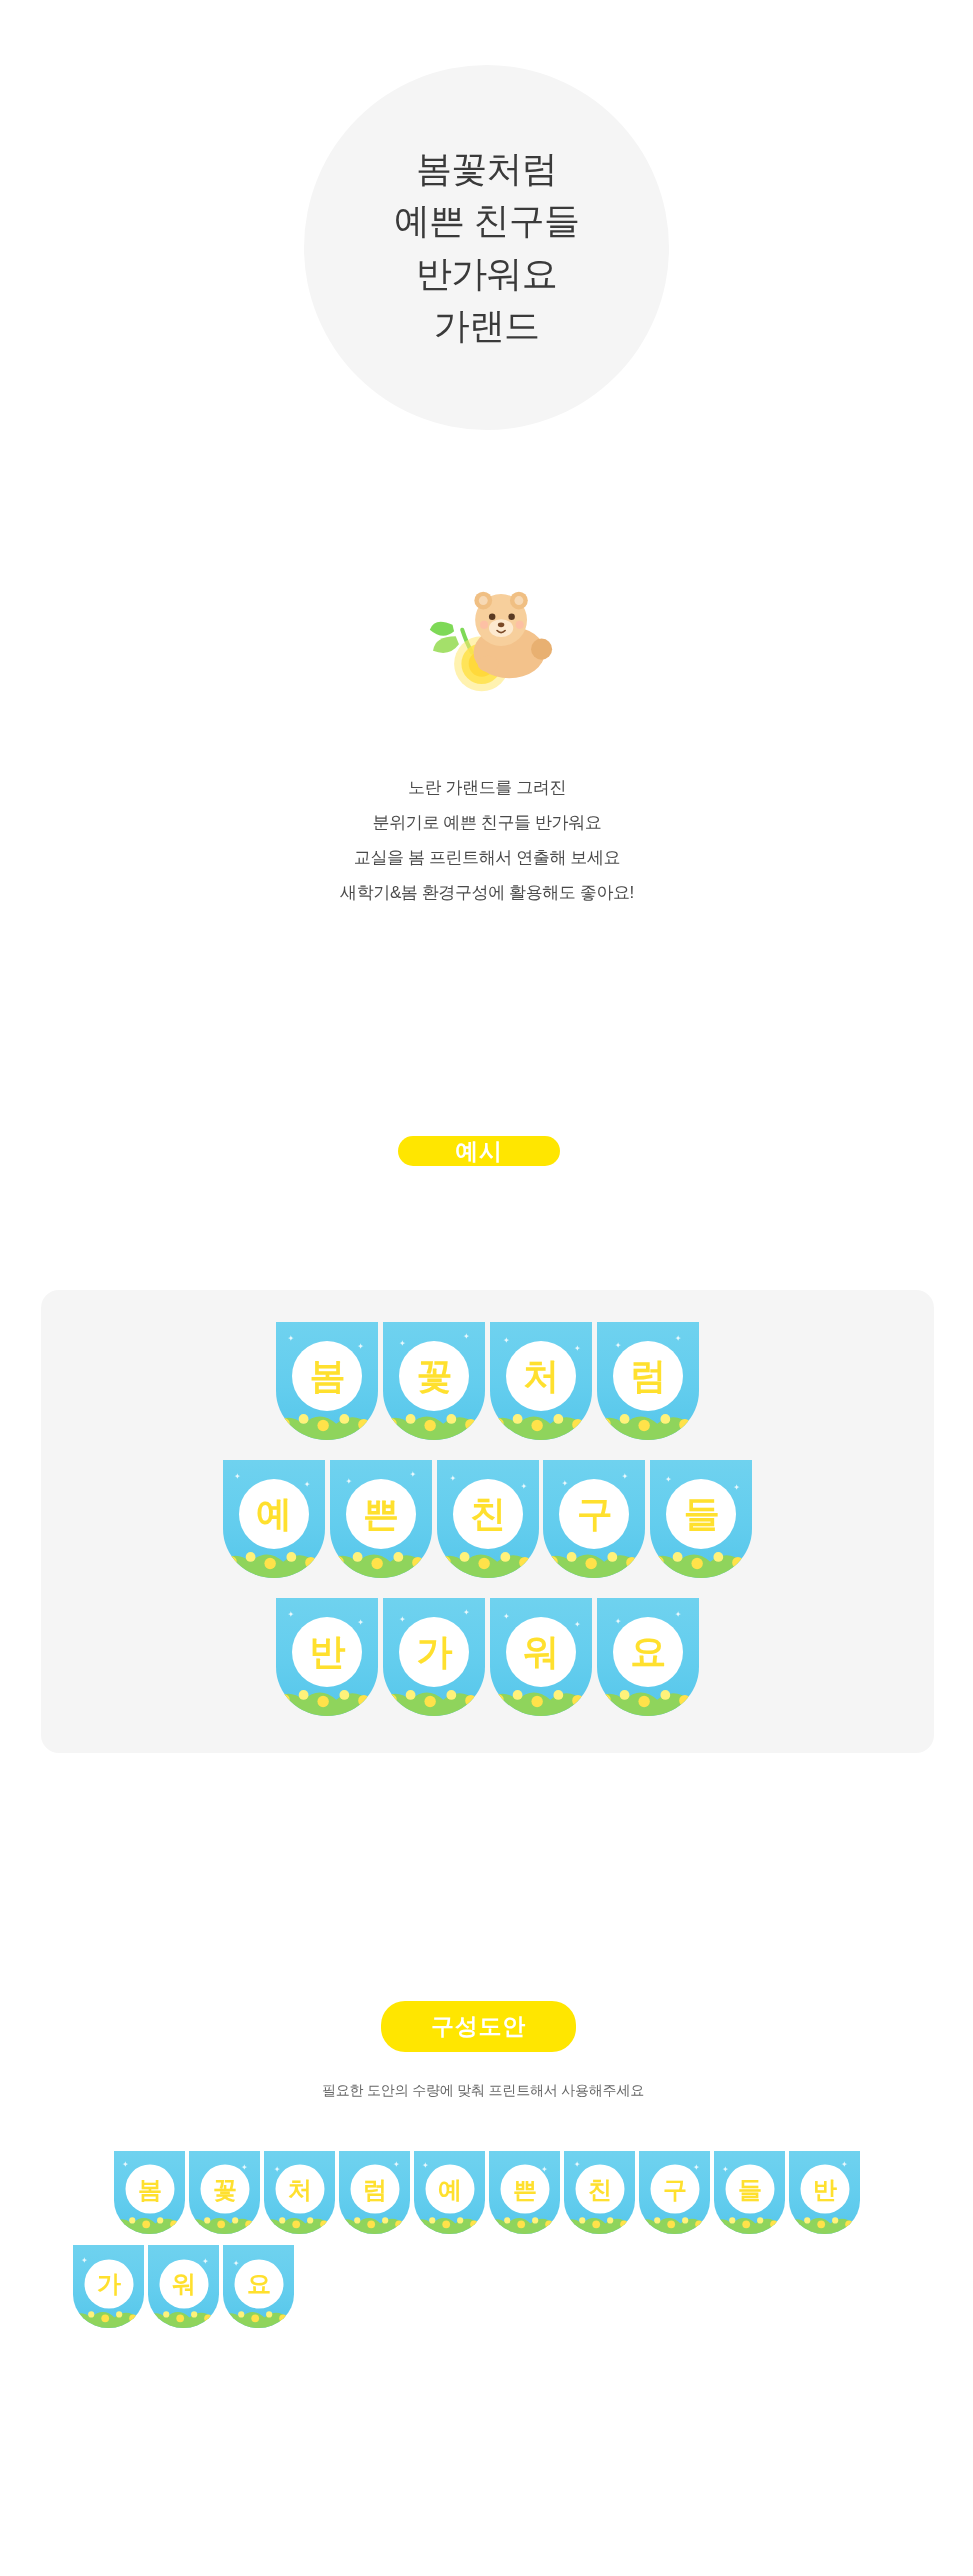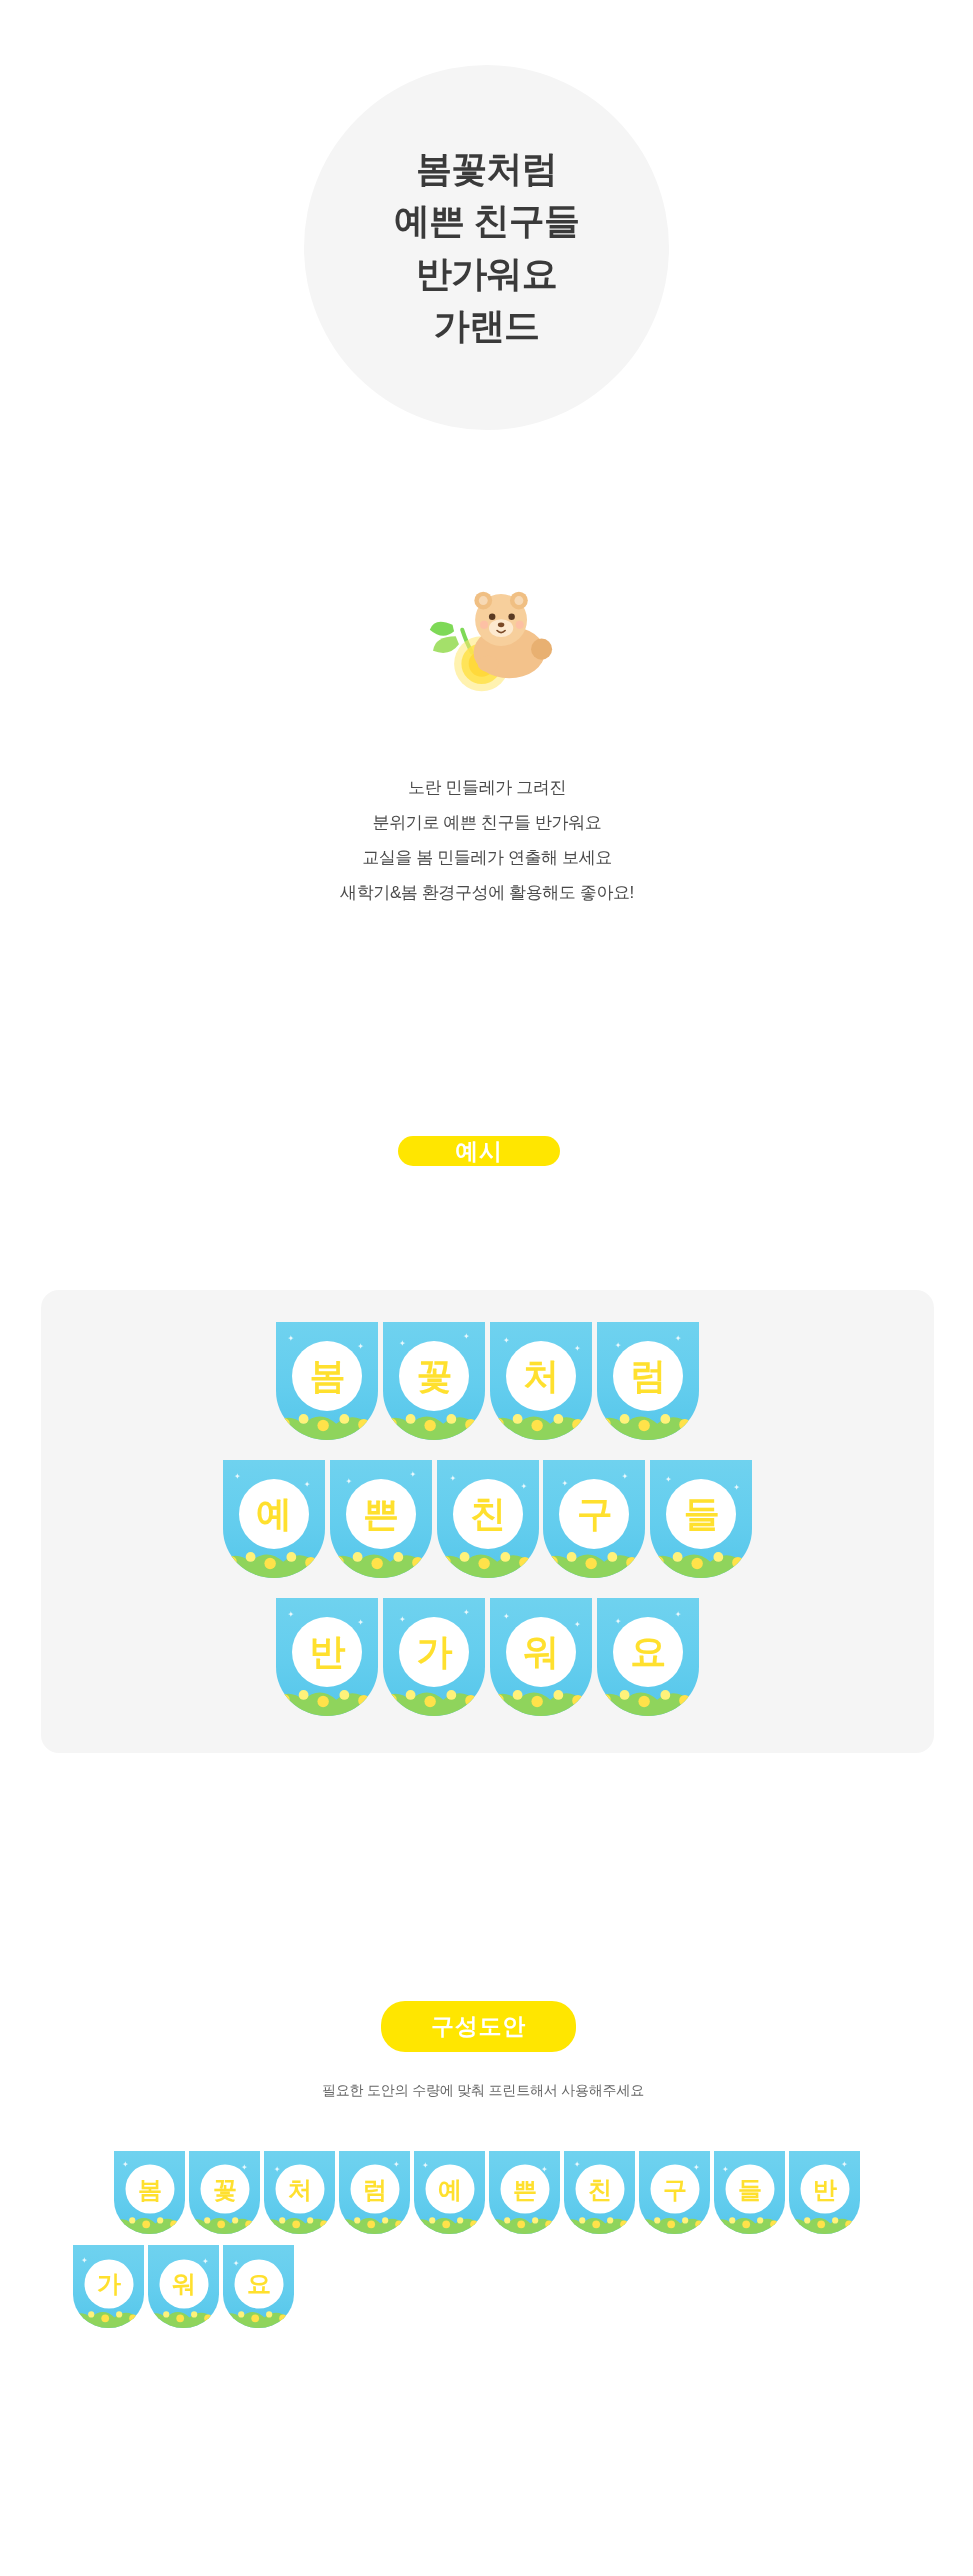--- a/index.html
+++ b/index.html
@@ -22,21 +22,21 @@
     height: 365px;
     border-radius: 50%;
     background: #f5f5f5;
     display: flex;
     flex-direction: column;
     align-items: center;
     justify-content: center;
   }
   .title-line {
     font-size: 36px;
-    font-weight: bold;
+    font-weight: normal;
     color: #3a3a3a;
     line-height: 1.45;
     letter-spacing: -0.8px;
     text-align: center;
   }
 
   
   .bear-wrap {
     position: absolute;
     left: 365px;
@@ -226,23 +226,23 @@
     <circle cx="191" cy="70" r="5" fill="#ffb9a8" opacity="0.7"></circle>
 
     <ellipse cx="168" cy="70" rx="4" ry="3" fill="#7a4a28"></ellipse>
     <path d="M163 77 q5 5 10 0" stroke="#7a4a28" stroke-width="2" fill="none" stroke-linecap="round"></path>
 
     <ellipse cx="152" cy="118" rx="13" ry="10" fill="#f3c28b"></ellipse>
   </svg>
 </div>
 
 <div class="desc">
-  <div class="desc-line">노란 민들레가 그려진</div>
+  <div class="desc-line">노란 가랜드를 그려진</div>
   <div class="desc-line">분위기로 예쁜 친구들 반가워요</div>
-  <div class="desc-line">교실을 봄 민들레가 연출해 보세요</div>
+  <div class="desc-line">교실을 봄 프린트해서 연출해 보세요</div>
   <div class="desc-line">새학기&amp;봄 환경구성에 활용해도 좋아요!</div>
 </div>
 
 <div class="pill" id="pill-example">예시</div>
 
 <div class="example-panel">
 
   <div class="flag-row" id="row1">
     <div class="flag">
       <span class="sparkle" style="left:11.4px; top:13px;">✦</span>

